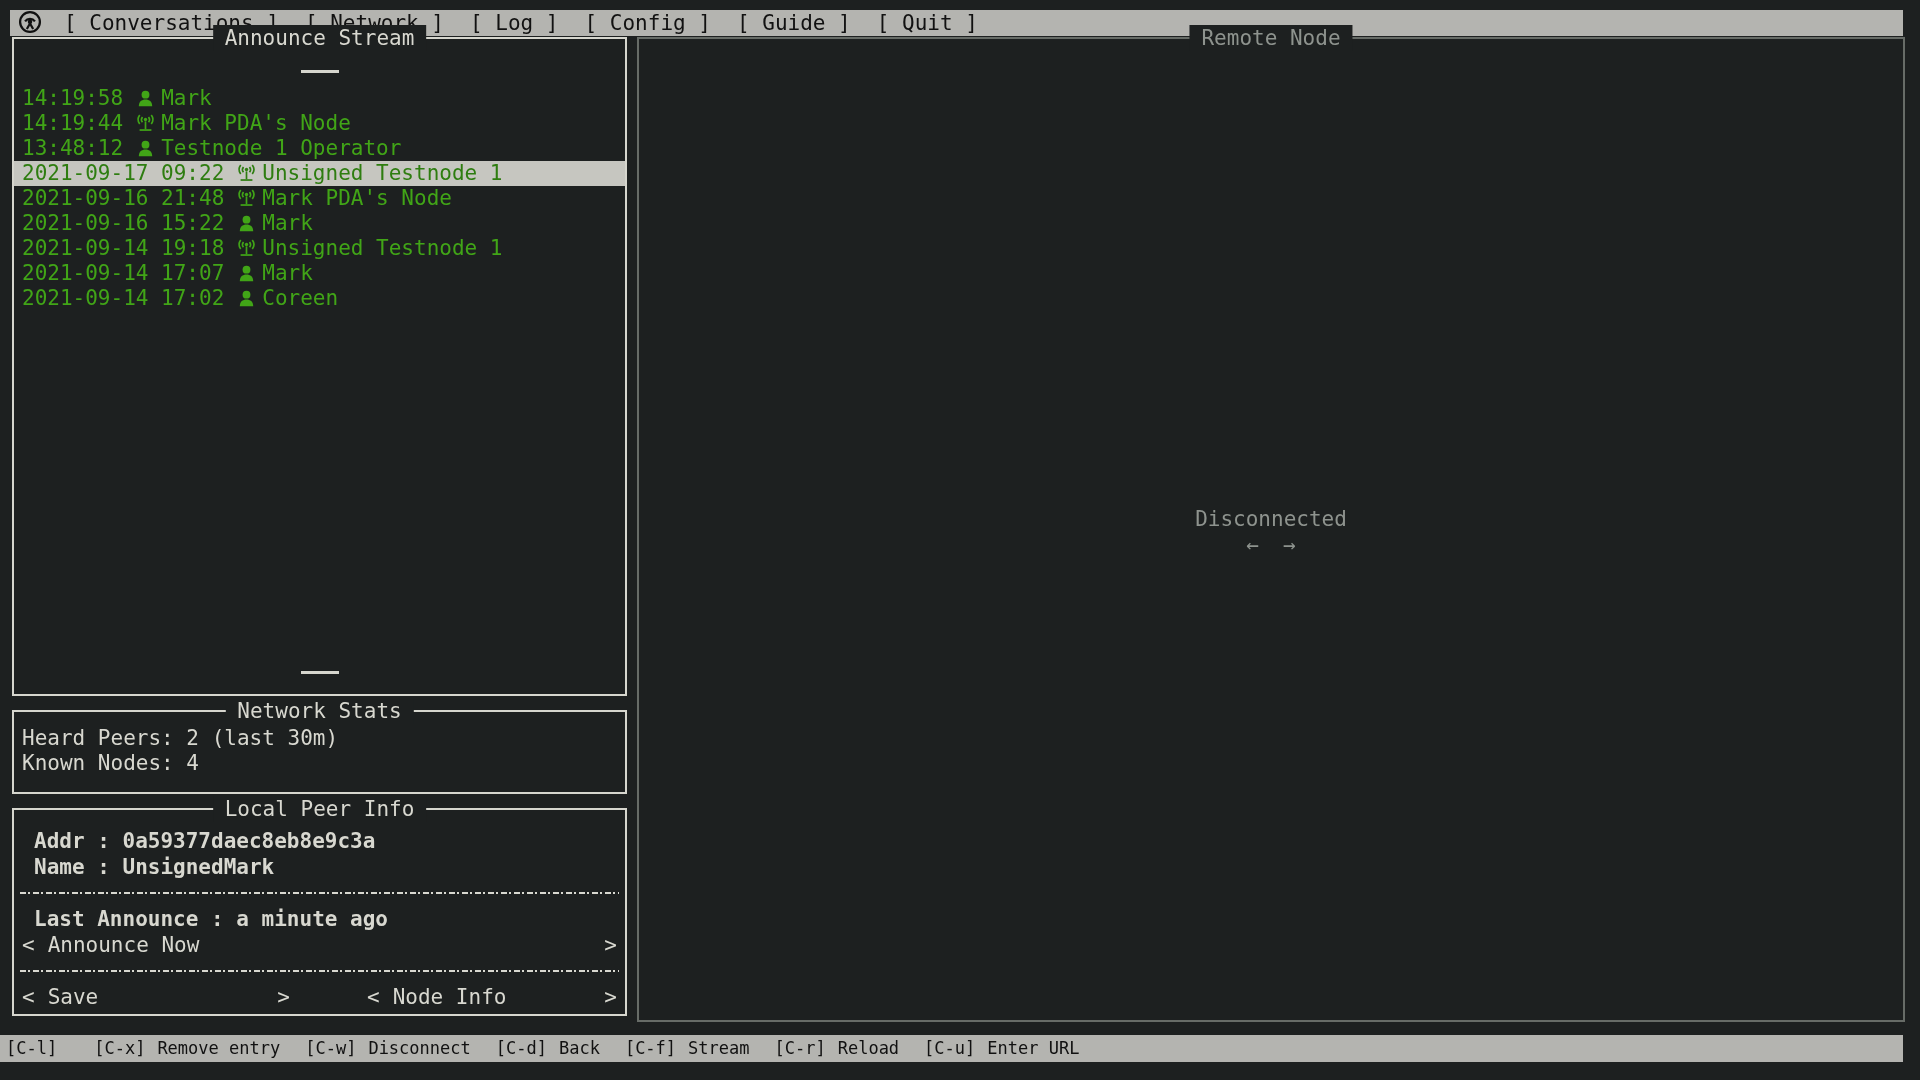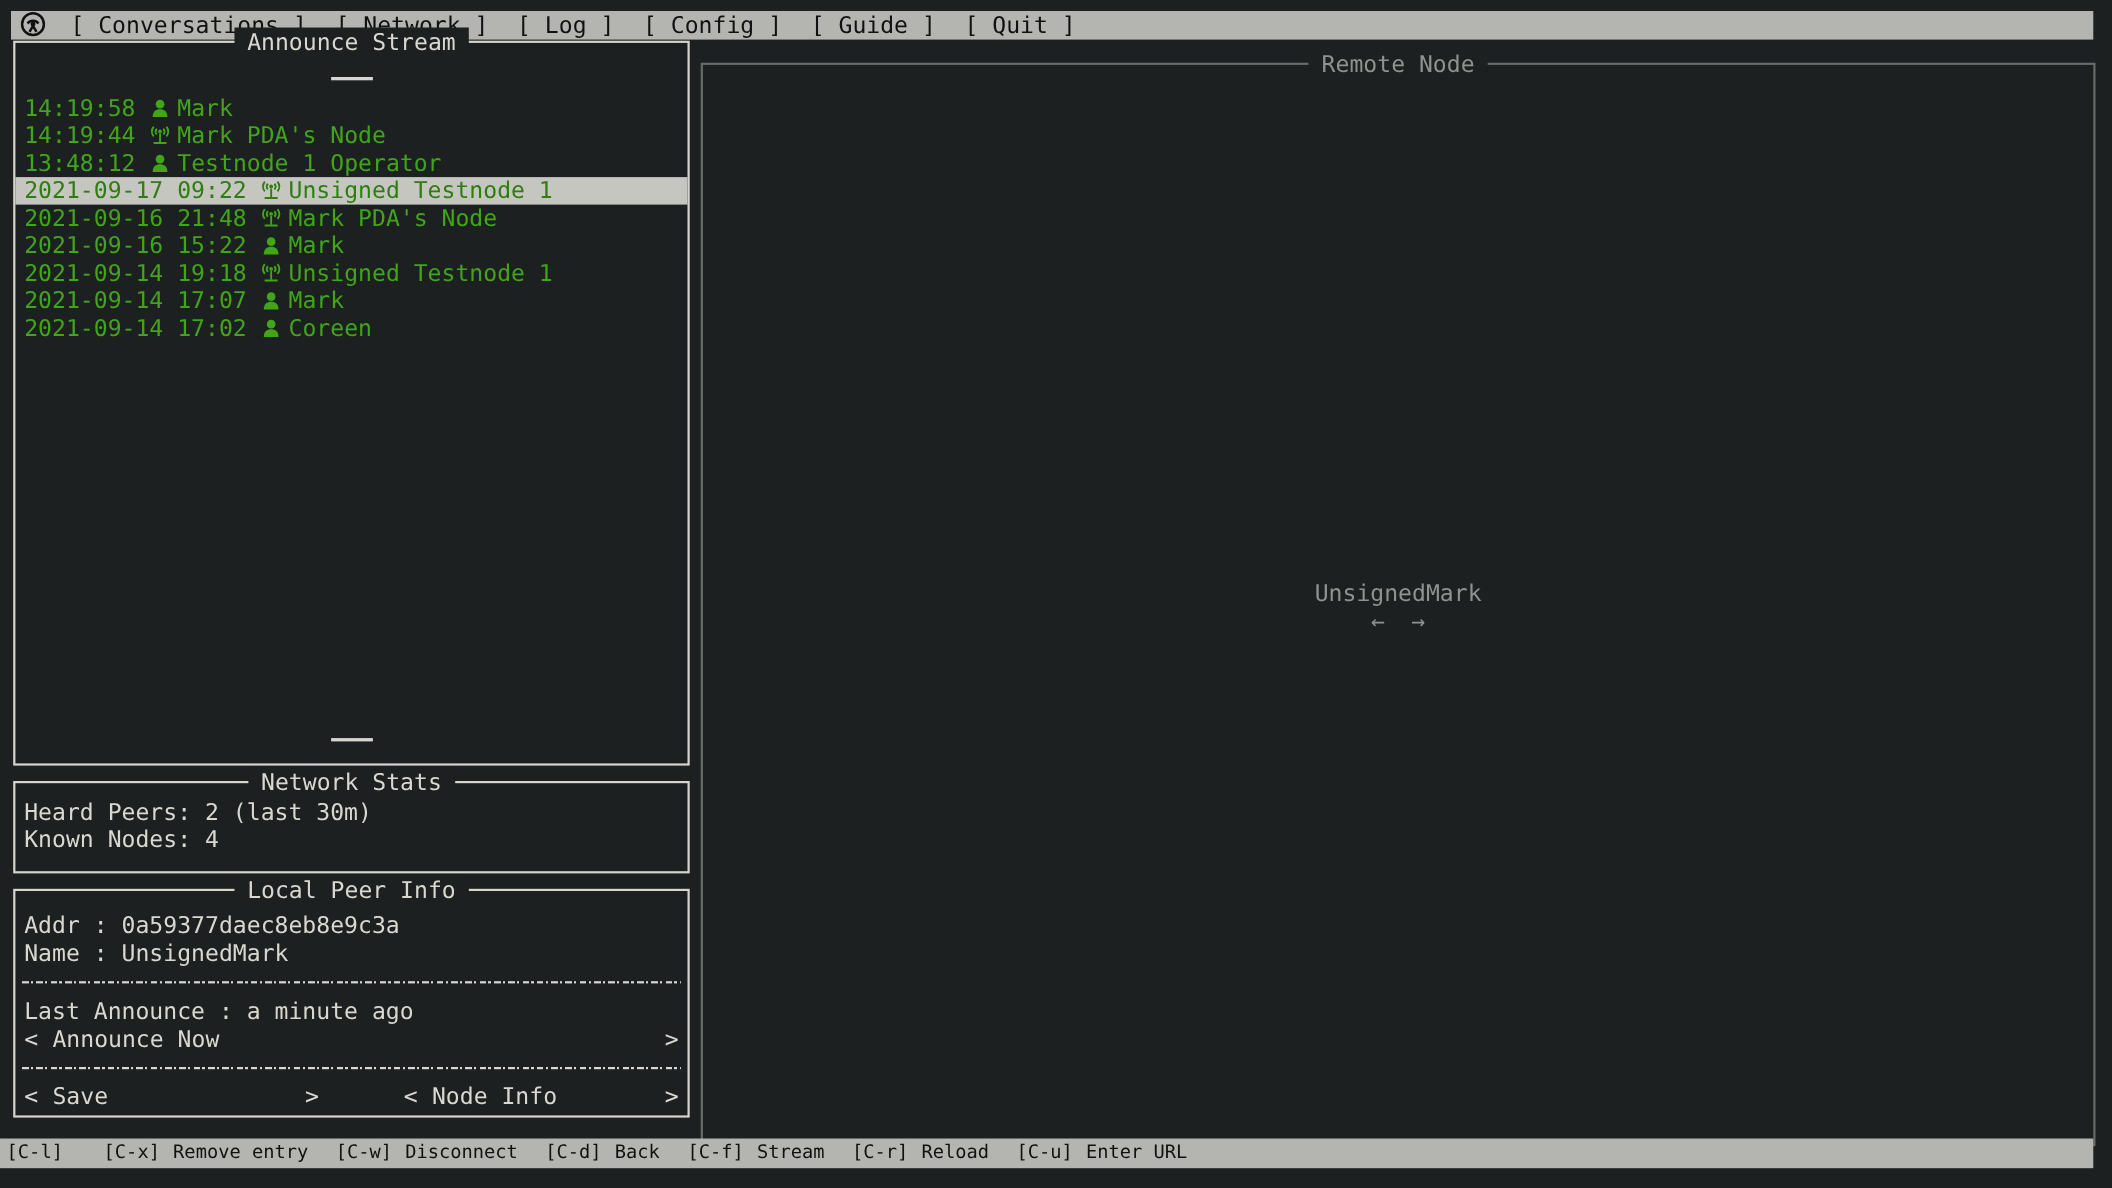--- a/index.html
+++ b/index.html
@@ -50,35 +50,35 @@
   .entry .icon svg{width:21px;height:22px;display:block;}
   .entry.selected{background:var(--highlight-bg);color:var(--green-selected);}
 
   
   .stats-panel{left:12px;top:710px;width:615px;height:84px;}
   .stats-body{padding:14px 8px 0 8px;font-size:21px;line-height:25px;color:var(--panel-text);white-space:nowrap;}
 
   
   .peer-panel{left:12px;top:808px;width:615px;height:208px;}
   .peer-body{padding-top:18px;font-size:21px;color:var(--panel-text);}
-  .peer-row{height:26px;line-height:26px;padding:0 8px;white-space:nowrap;}
+  .peer-row{height:26px;line-height:26px;padding:0 20px;white-space:nowrap;font-weight:bold;}
   .divider{height:26px;position:relative;}
   .divider::after{content:"";position:absolute;left:6px;right:6px;top:12px;height:2px;
     background:repeating-linear-gradient(90deg,var(--panel-text) 0 6px,transparent 6px 8px,
                var(--panel-text) 8px 10px,transparent 10px 13px);}
   .btn-row{display:flex;padding:0 8px;height:26px;line-height:26px;}
   .tui-btn{display:flex;white-space:nowrap;cursor:default;}
   .tui-btn .lbl{margin-left:13px;}
   .tui-btn .rb{margin-left:auto;}
   .btn-full{flex:1;}
   .btn-save{width:268px;}
   .btn-nodeinfo{width:250px;margin-left:auto;}
 
   
-  .remote-panel{left:637px;top:37px;width:1268px;height:985px;border-color:var(--remote-border);margin-top:20px;}
+  .remote-panel{left:637px;top:37px;width:1268px;height:985px;border-color:var(--remote-border);}
   .remote-panel .panel-title{color:var(--remote-text);}
   .remote-center{position:absolute;left:0;right:0;top:468px;text-align:center;
                  color:var(--remote-text);font-size:21px;line-height:25px;}
   .remote-arrows{margin-top:1px;}
   .remote-arrows span{display:inline-block;margin:0 12px;cursor:default;}
 
   
   .bottombar{position:absolute;left:0;top:1035px;width:1903px;height:27px;
              background:var(--bar-bg);color:var(--bar-text);
              display:flex;align-items:center;padding-left:6px;
@@ -270,21 +270,21 @@
             <span class="lbl">Node Info</span>
             <span class="rb">&gt;</span>
         </div>
       </div>
     </div>
   </div>
 
   <div class="panel remote-panel">
     <div class="panel-title">Remote Node</div>
     <div class="remote-center">
-      <div>UnsignedMark</div>
+      <div>Disconnected</div>
       <div class="remote-arrows">
         <span>←</span><span>→</span>
       </div>
     </div>
   </div>
 
   <div class="bottombar">
     <div class="shortcuts" id="shortcuts">
         <span class="shortcut">
     <span class="keys">[C-l]</span>

